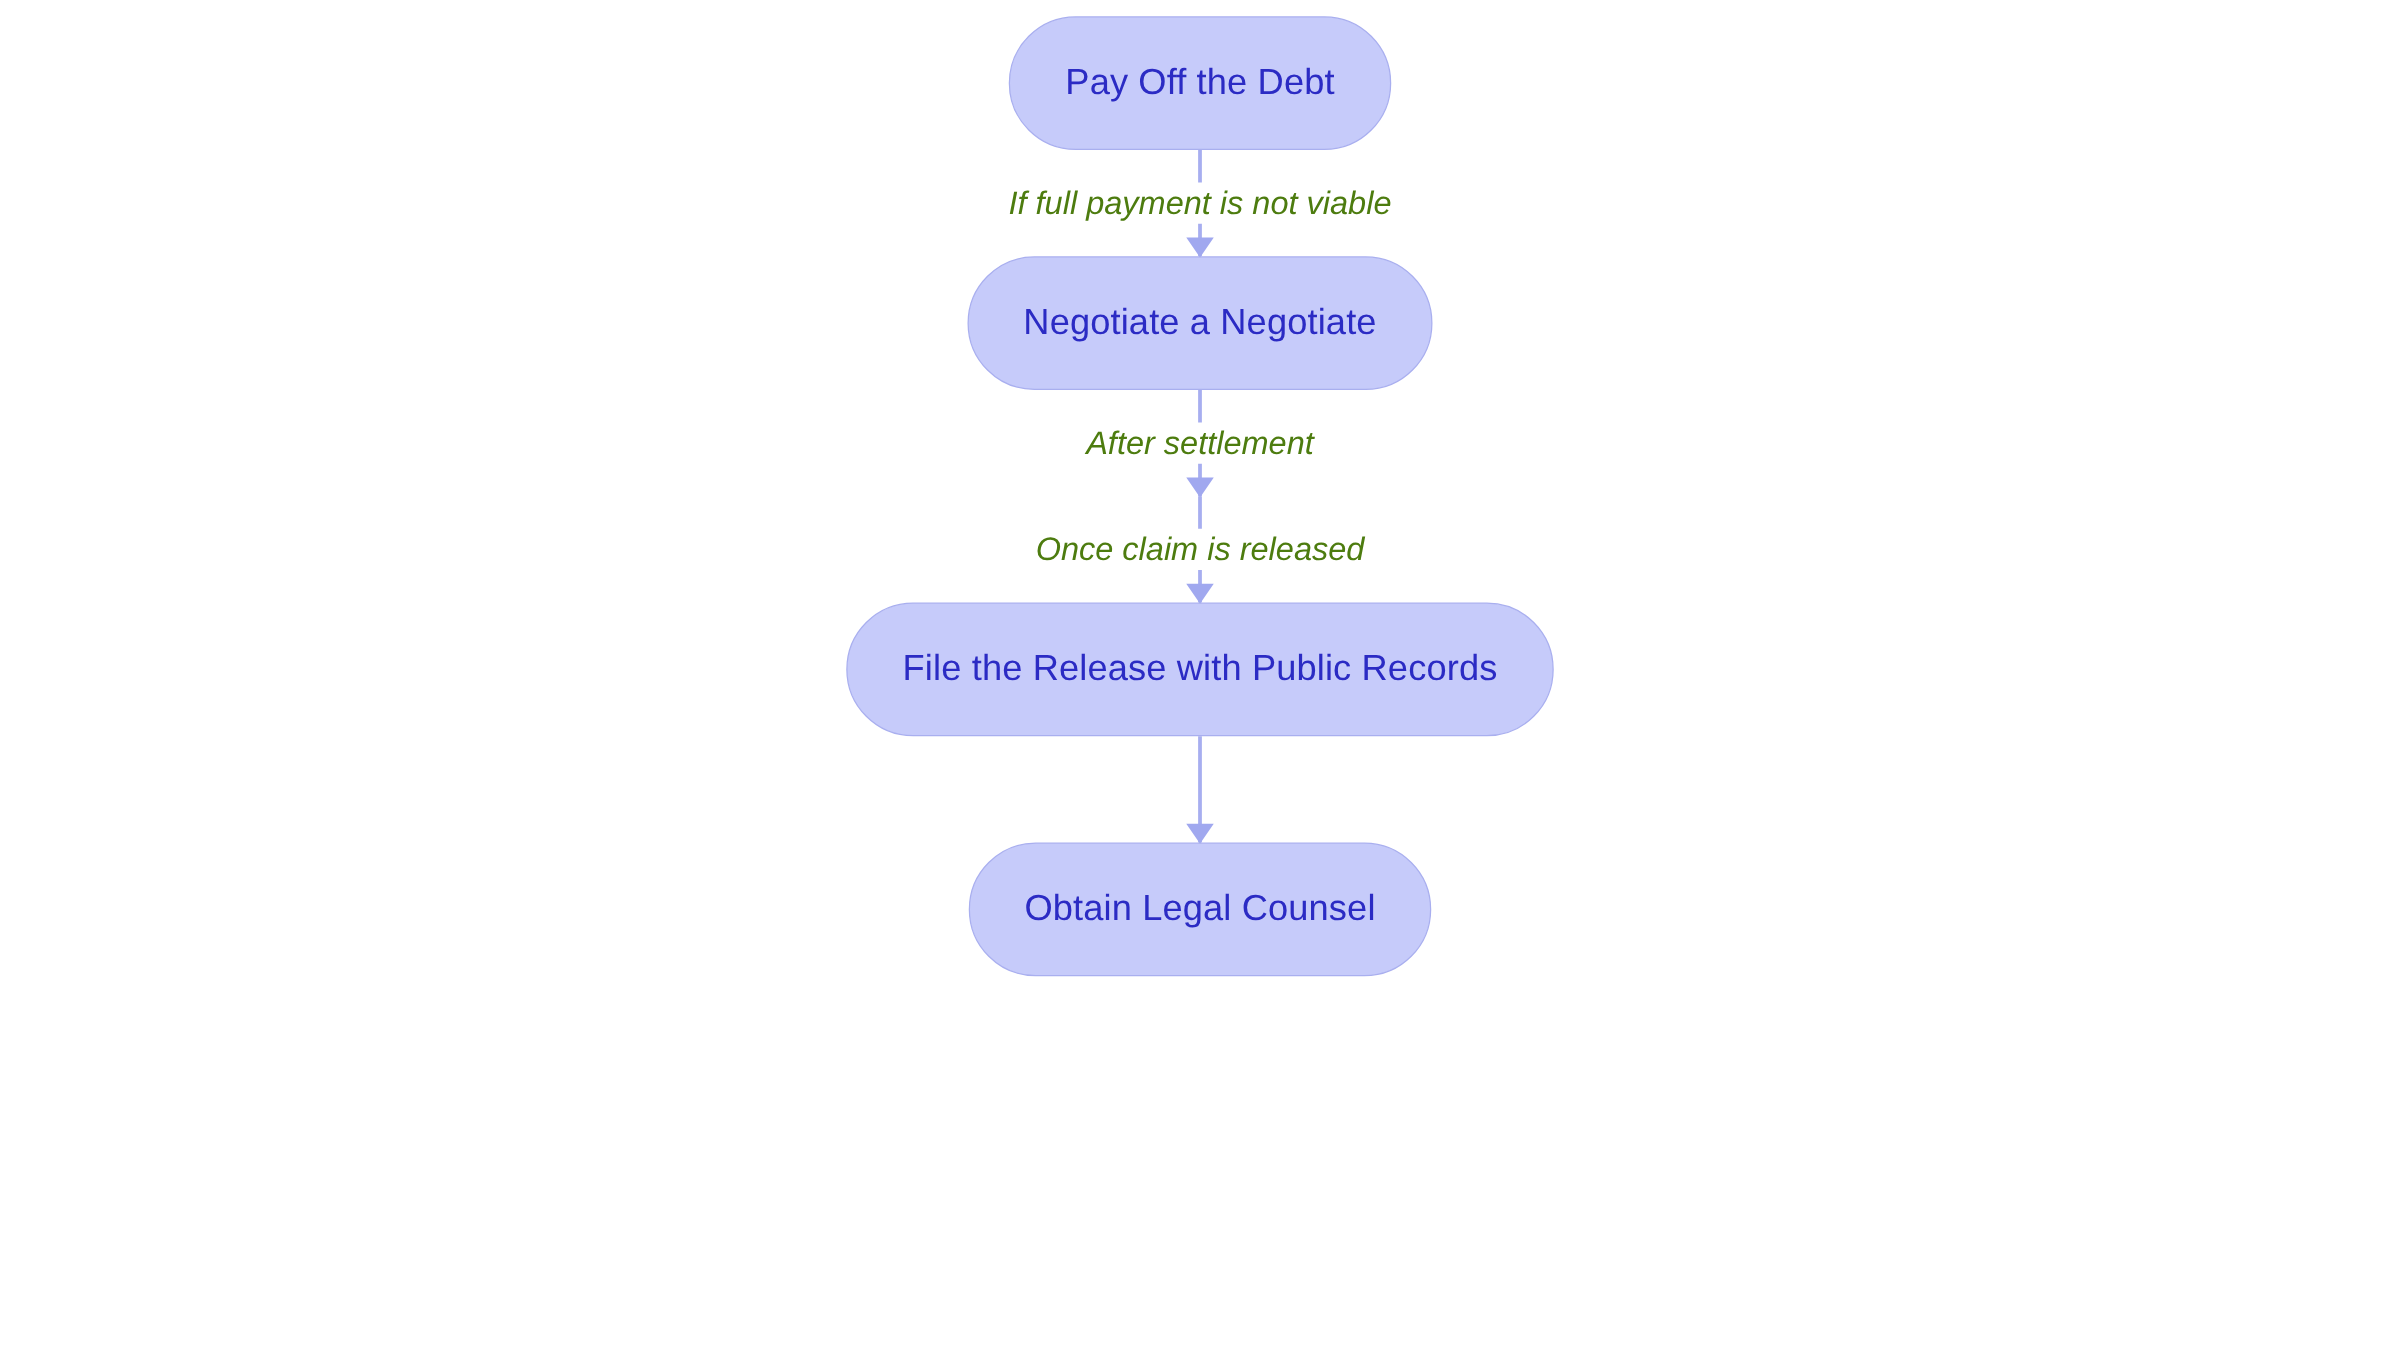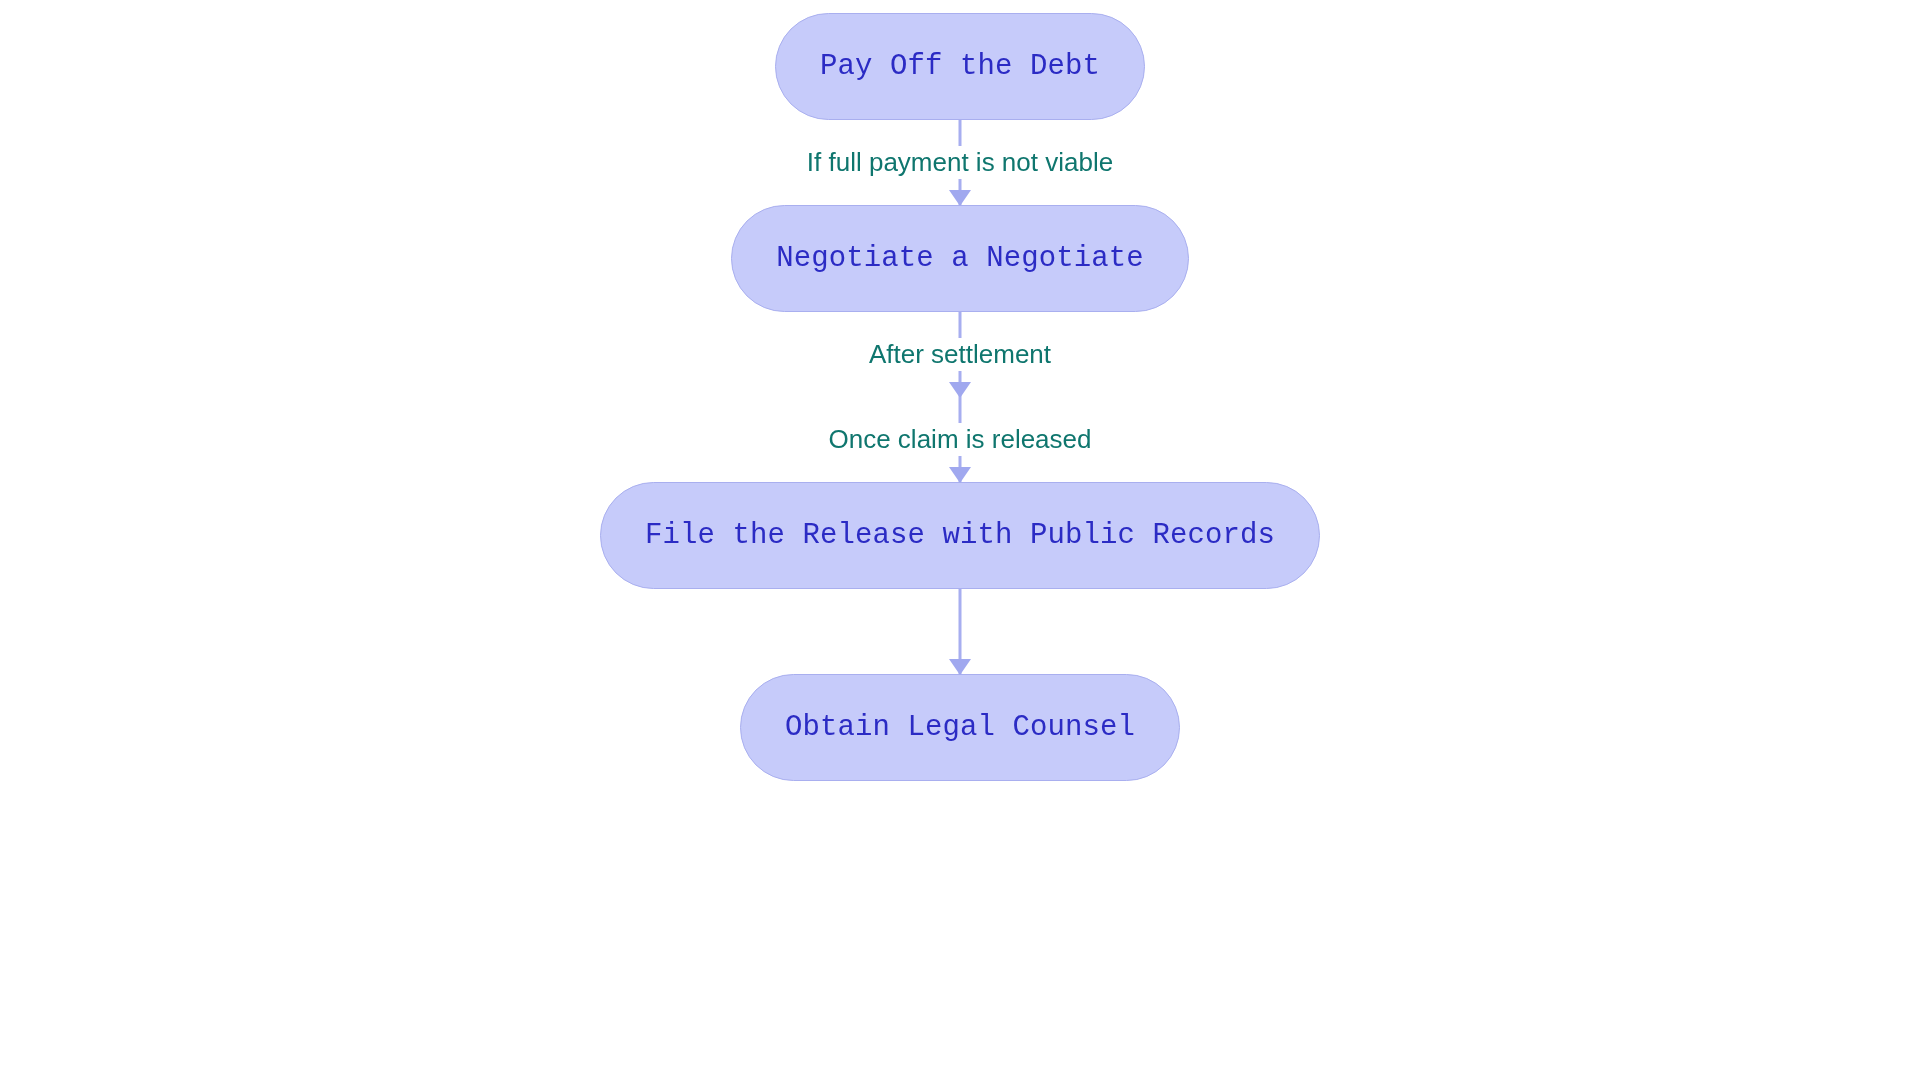--- a/index.html
+++ b/index.html
@@ -41,21 +41,20 @@
     border: 1.6px solid #a9afef;
     border-radius: 9999px;
     color: #2b2bc4;
     font-size: 29px;
     font-weight: 400;
     letter-spacing: 0.1px;
     white-space: nowrap;
     height: 107px;
     padding: 0 44px;
     line-height: 1;
-    font-family: Liberation Mono, monospace;
   }
   .node-label {
     color: #2b2bc4;
     font-size: 29px;
     white-space: nowrap;
   }
 
   
   .edge {
     position: relative;
@@ -83,24 +82,25 @@
     height: 0;
     border-left: 11px solid transparent;
     border-right: 11px solid transparent;
     border-top: 16px solid #a0a8ef;
   }
   .edge-label {
     position: relative;
     z-index: 2;
     background: #ffffff;
     padding: 2px 9px;
-    color: #0f766e;
+    color: #4d7c0f;
     font-size: 26px;
     white-space: nowrap;
     line-height: 1.15;
+    font-style: italic;
   }
 
   
   .spacer-top   { height: 13px; }
 </style>
 </head>
 <body>
 
 <div id="canvas">
   <div class="flow-column">

